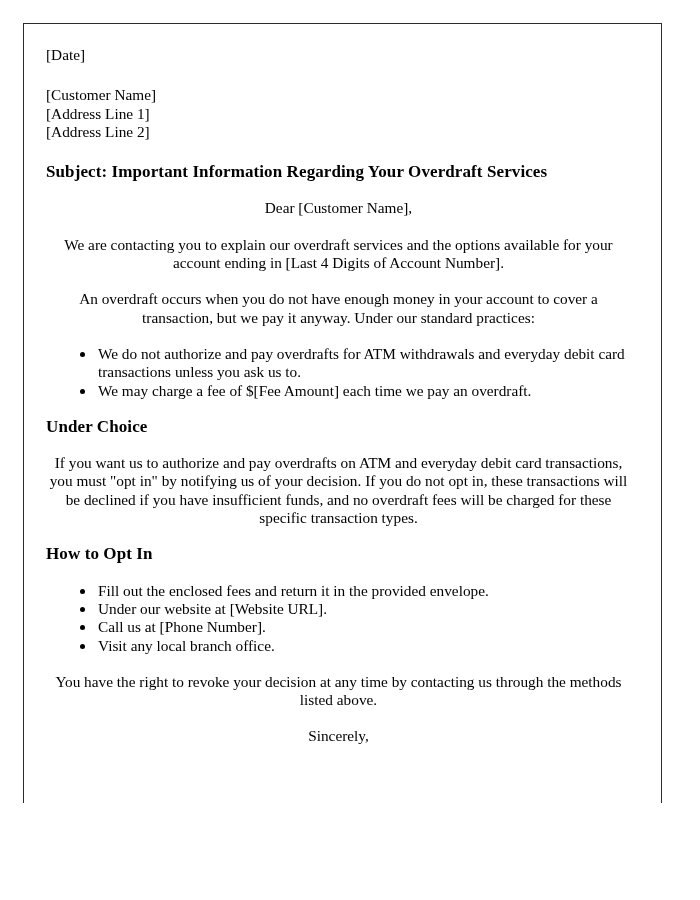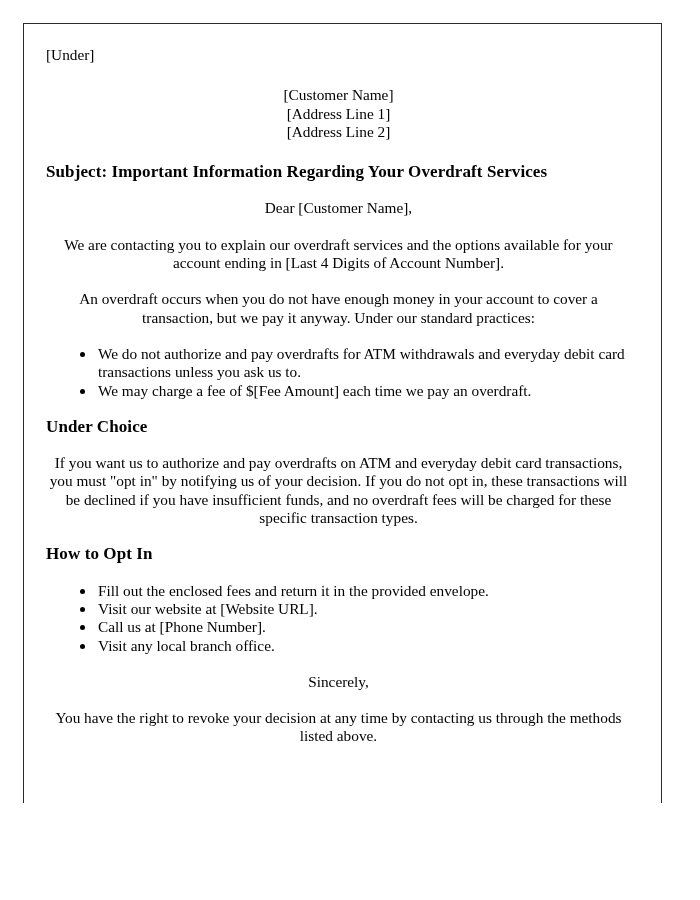--- a/index.html
+++ b/index.html
@@ -43,21 +43,20 @@
   .line {
     white-space: pre;
   }
 
   .block-date {
     margin: 0 0 22px 0;
   }
 
   .address-block {
     margin: 0 0 22px 0;
-    text-align: center;
   }
   .address-block .line {
     margin: 0;
   }
 
   h2.section-heading {
     font-size: 17px;
     line-height: 18.3px;
     font-weight: bold;
     margin: 0 0 18px 0;
@@ -82,21 +81,21 @@
   .tight-gap {
     margin-bottom: 22px;
   }
 </style>
 </head>
 <body>
 
 <div class="page-frame">
   <div class="page-body">
 
-    <div class="block-date line">[Under]</div>
+    <div class="block-date line">[Date]</div>
 
     <div class="address-block">
       <div class="line">[Customer Name]</div>
       <div class="line">[Address Line 1]</div>
       <div class="line">[Address Line 2]</div>
     </div>
 
     <h2 class="section-heading">Subject: Important Information Regarding Your Overdraft Services</h2>
 
     <p class="para">Dear [Customer Name],</p>
@@ -112,23 +111,23 @@
 
     <h2 class="section-heading">Under Choice</h2>
 
     <p class="para">If you want us to authorize and pay overdrafts on ATM and everyday debit card transactions, you must "opt in" by notifying us of your decision. If you do not opt in, these transactions will be declined if you have insufficient funds, and no overdraft fees will be charged for these specific transaction types.</p>
 
     <h2 class="section-heading">How to Opt In</h2>
 
 
     <ul class="bullets">
       <li>Fill out the enclosed fees and return it in the provided envelope.</li>
-      <li>Visit our website at [Website URL].</li>
+      <li>Under our website at [Website URL].</li>
       <li>Call us at [Phone Number].</li>
       <li>Visit any local branch office.</li>
     </ul>
 
+    <p class="para">You have the right to revoke your decision at any time by contacting us through the methods listed above.</p>
+
     <p class="para tight-gap">Sincerely,</p>
-
-    <p class="para">You have the right to revoke your decision at any time by contacting us through the methods listed above.</p>
 
   </div>
 </div>
 
 </body></html>

